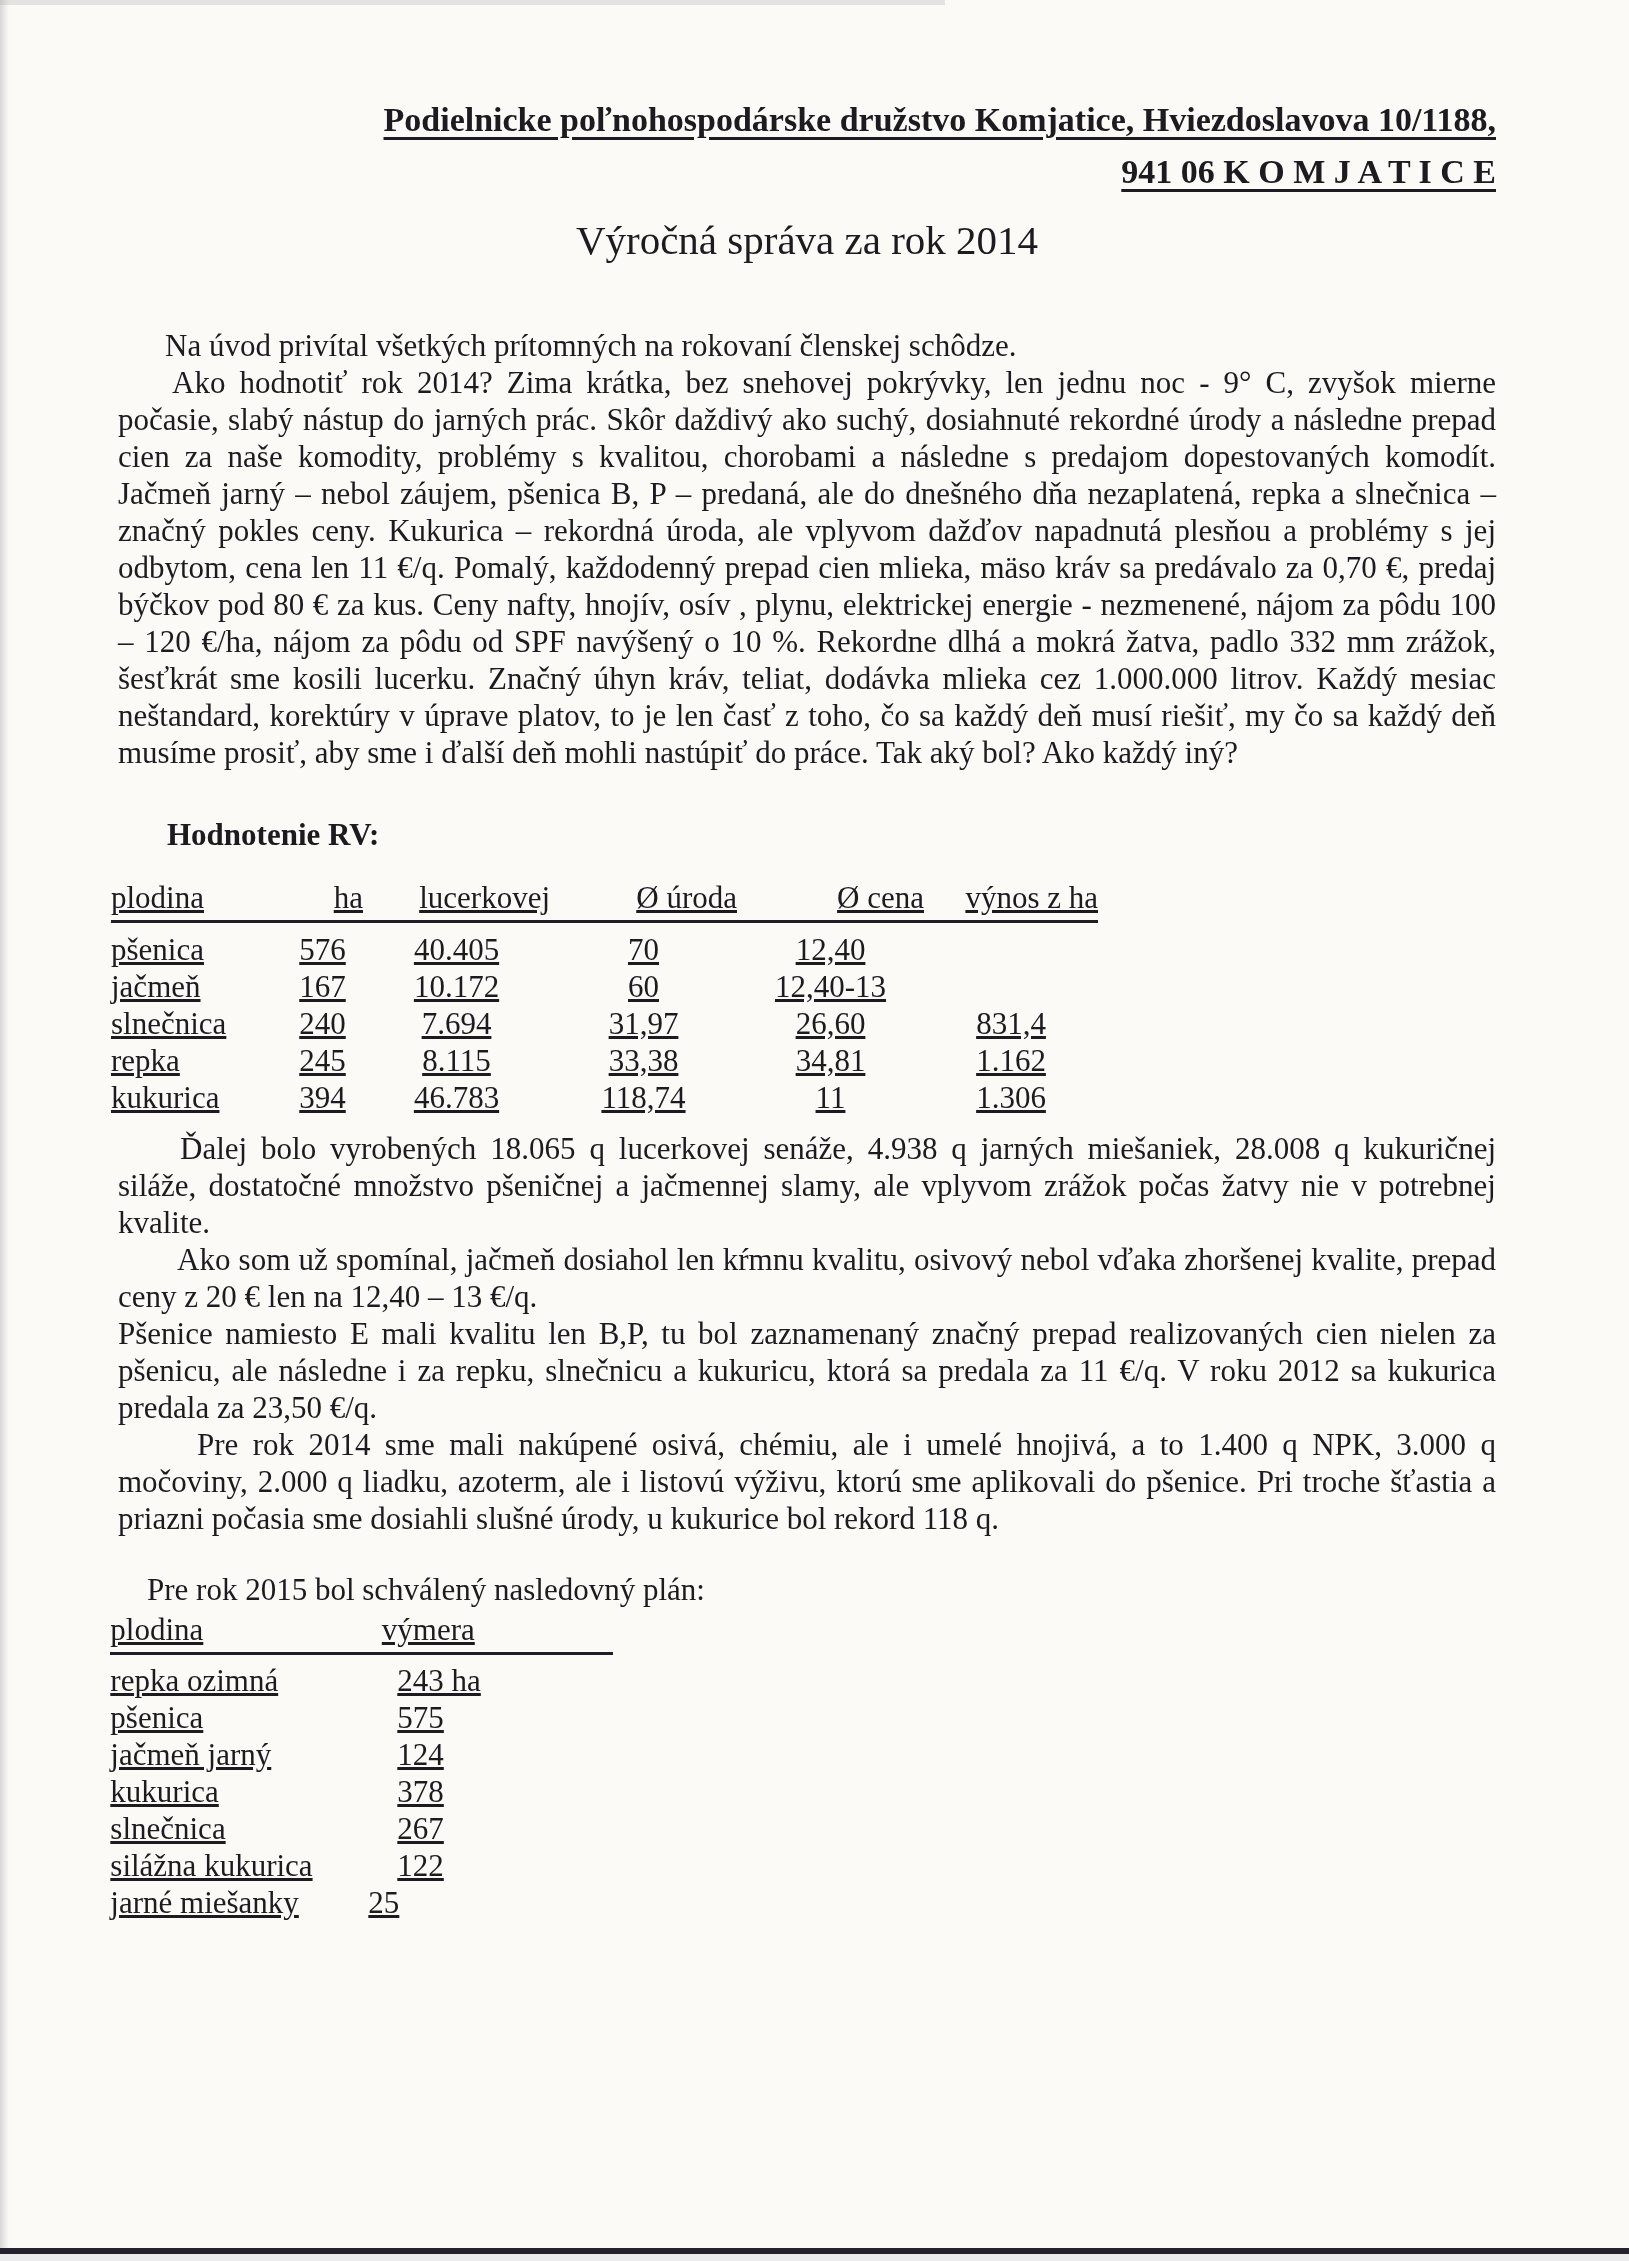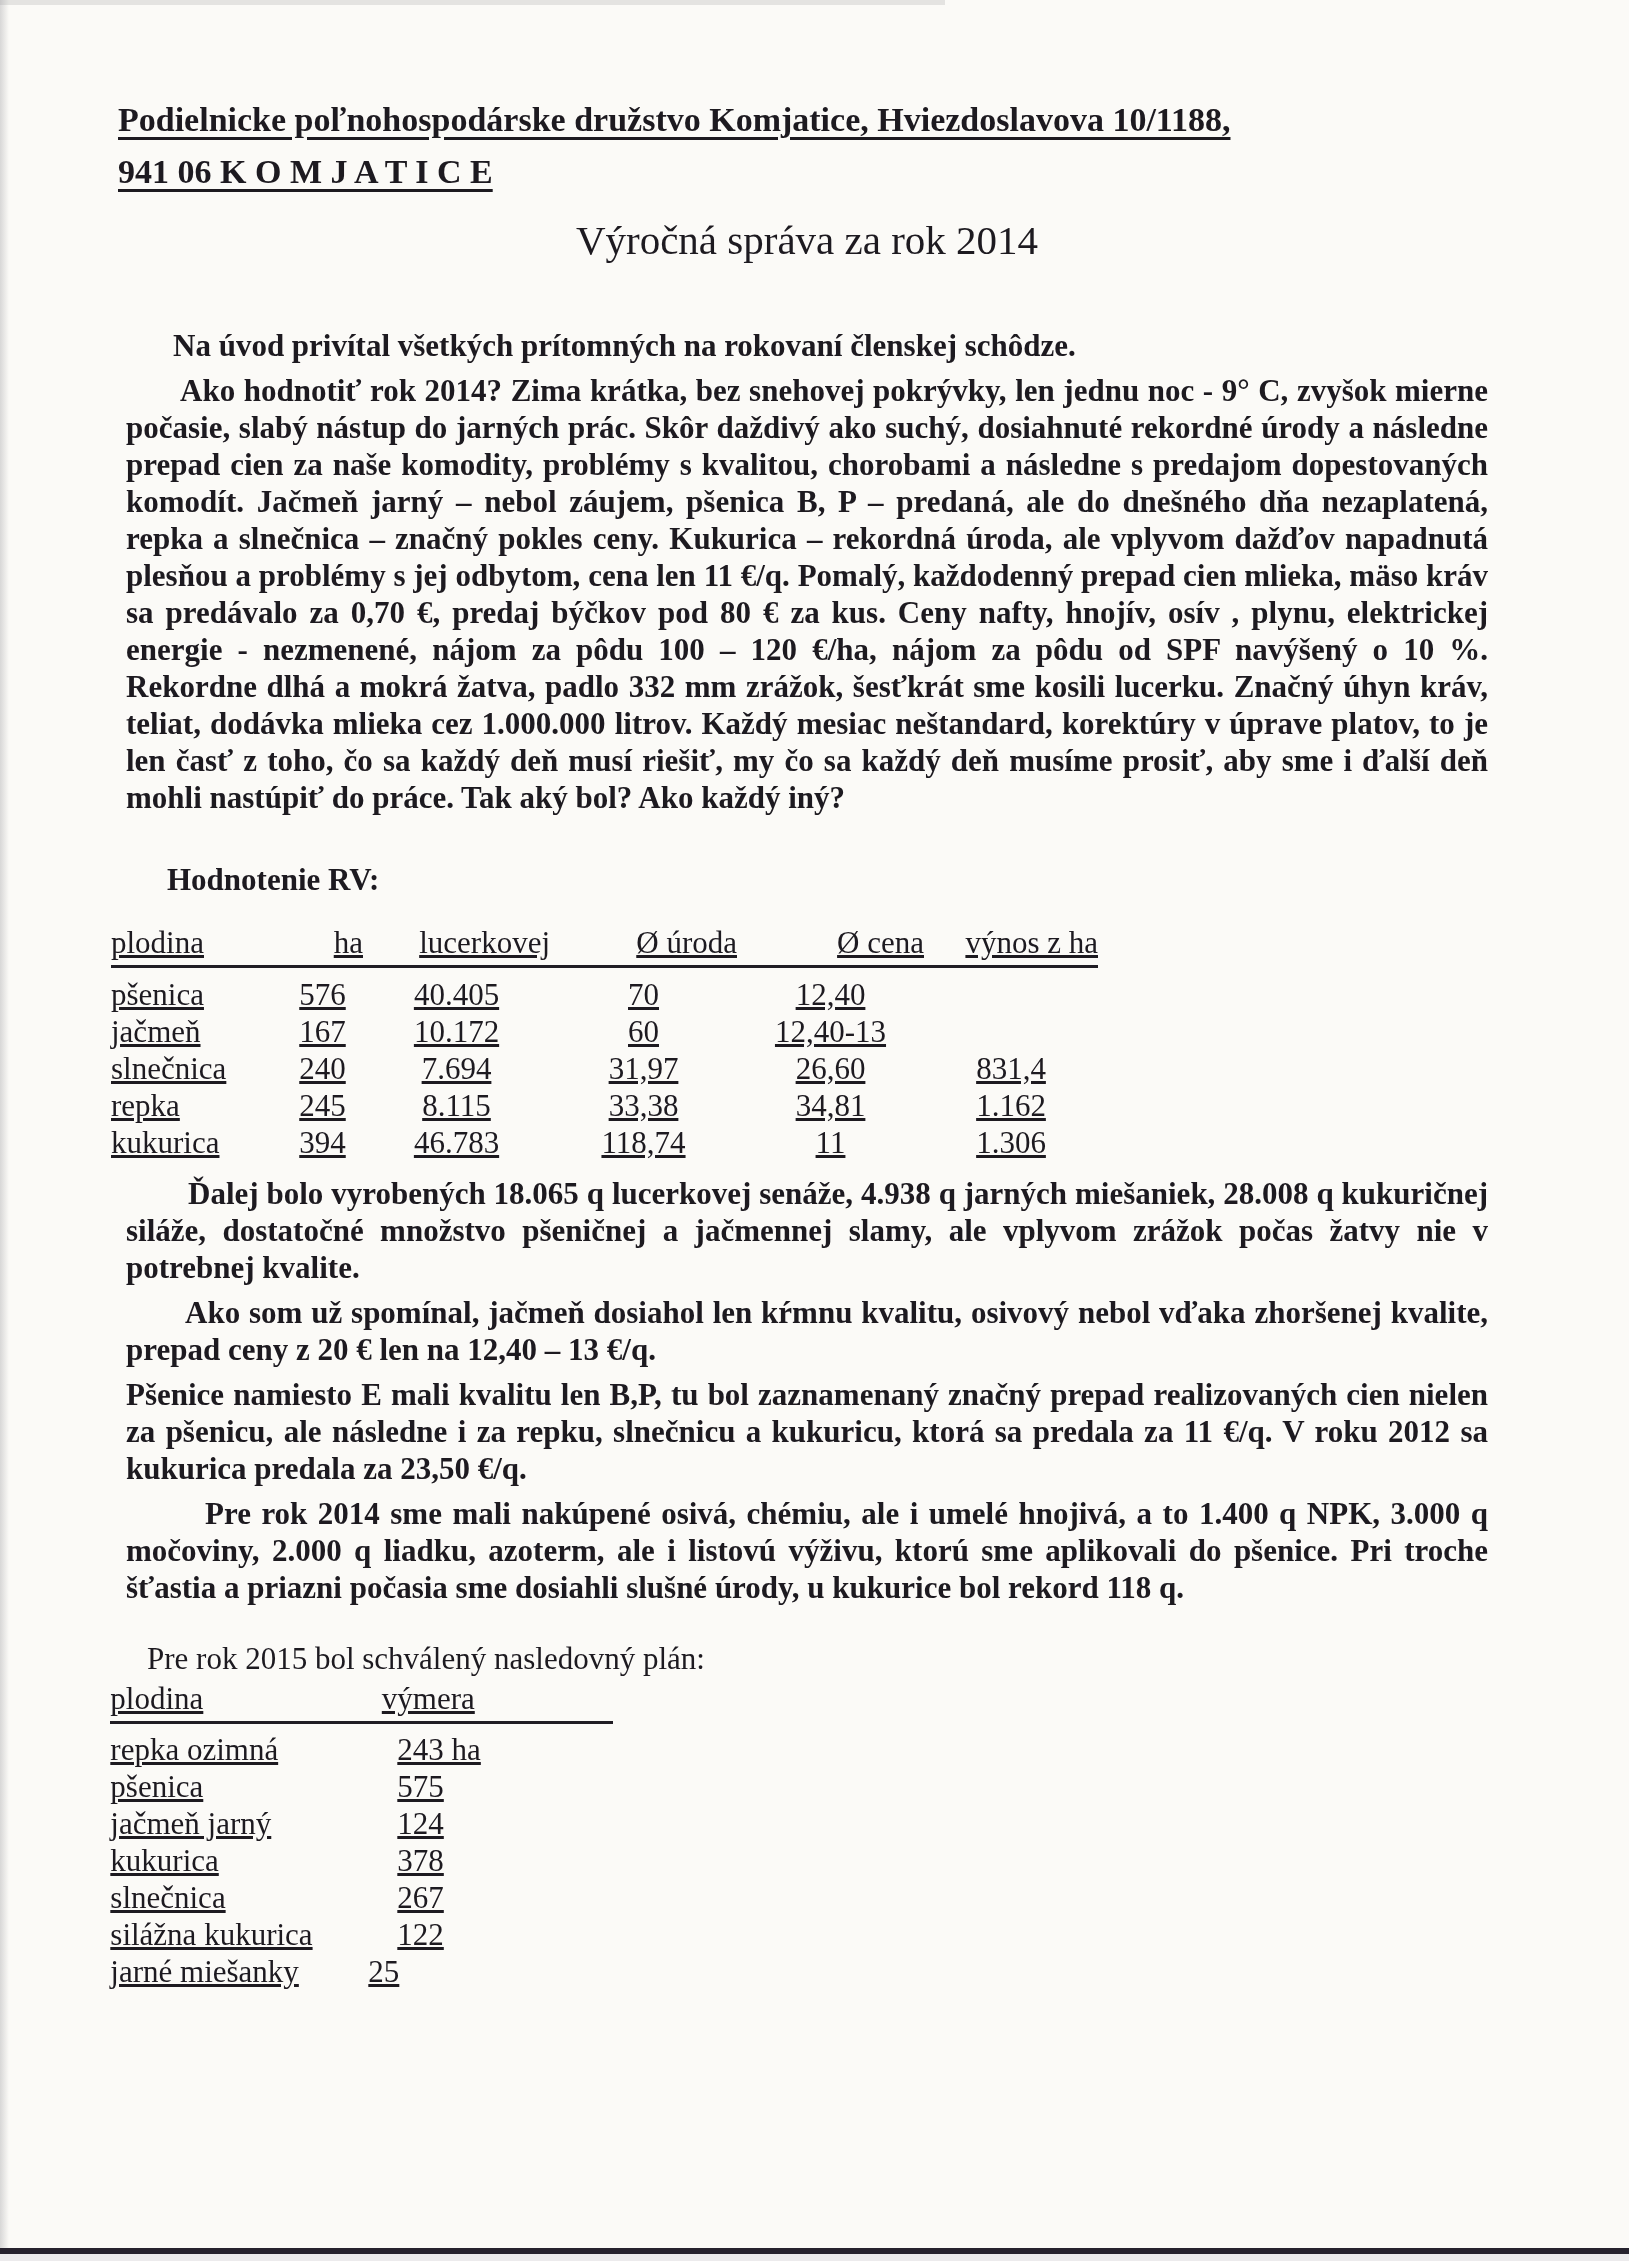--- a/index.html
+++ b/index.html
@@ -9,40 +9,39 @@
     background:#fbfaf7;
     color:#1d1a20;
     font-family:"Liberation Serif","DejaVu Serif",serif;
     overflow:hidden;
   }
   .content{
     position:relative;
     padding:0 134px 0 118px;
   }
   .doc-header{
-    text-align:left;
+    text-align:right;
     font-weight:bold;
     font-size:34px;line-height:43px;
     text-decoration:underline;
     text-decoration-thickness:2.6px;
     text-underline-offset:5.8px;
   }
   .doc-header.first{margin-top:98px;}
   .doc-header.second{margin-top:9px;}
   .doc-title{
     text-align:center;
     font-size:41px;line-height:49px;
     margin-top:23px;
     font-weight:normal;
   }
   p.body{
     font-size:31px;line-height:37px;
     text-align:justify;
-    margin:8px;
-    font-weight:bold;
+    margin:0;
   }
   .ind-intro{text-indent:47px;margin-top:62px !important;}
   .ind-review{text-indent:54px;}
   .ind-spring{text-indent:50px;}
   .ind-prod{text-indent:62px;margin-top:14px !important;}
   .ind-barley{text-indent:59px;}
   .ind-wheat{text-indent:0;}
   .ind-inputs{text-indent:79px;}
   .rv-heading{
     font-size:31px;line-height:37px;

